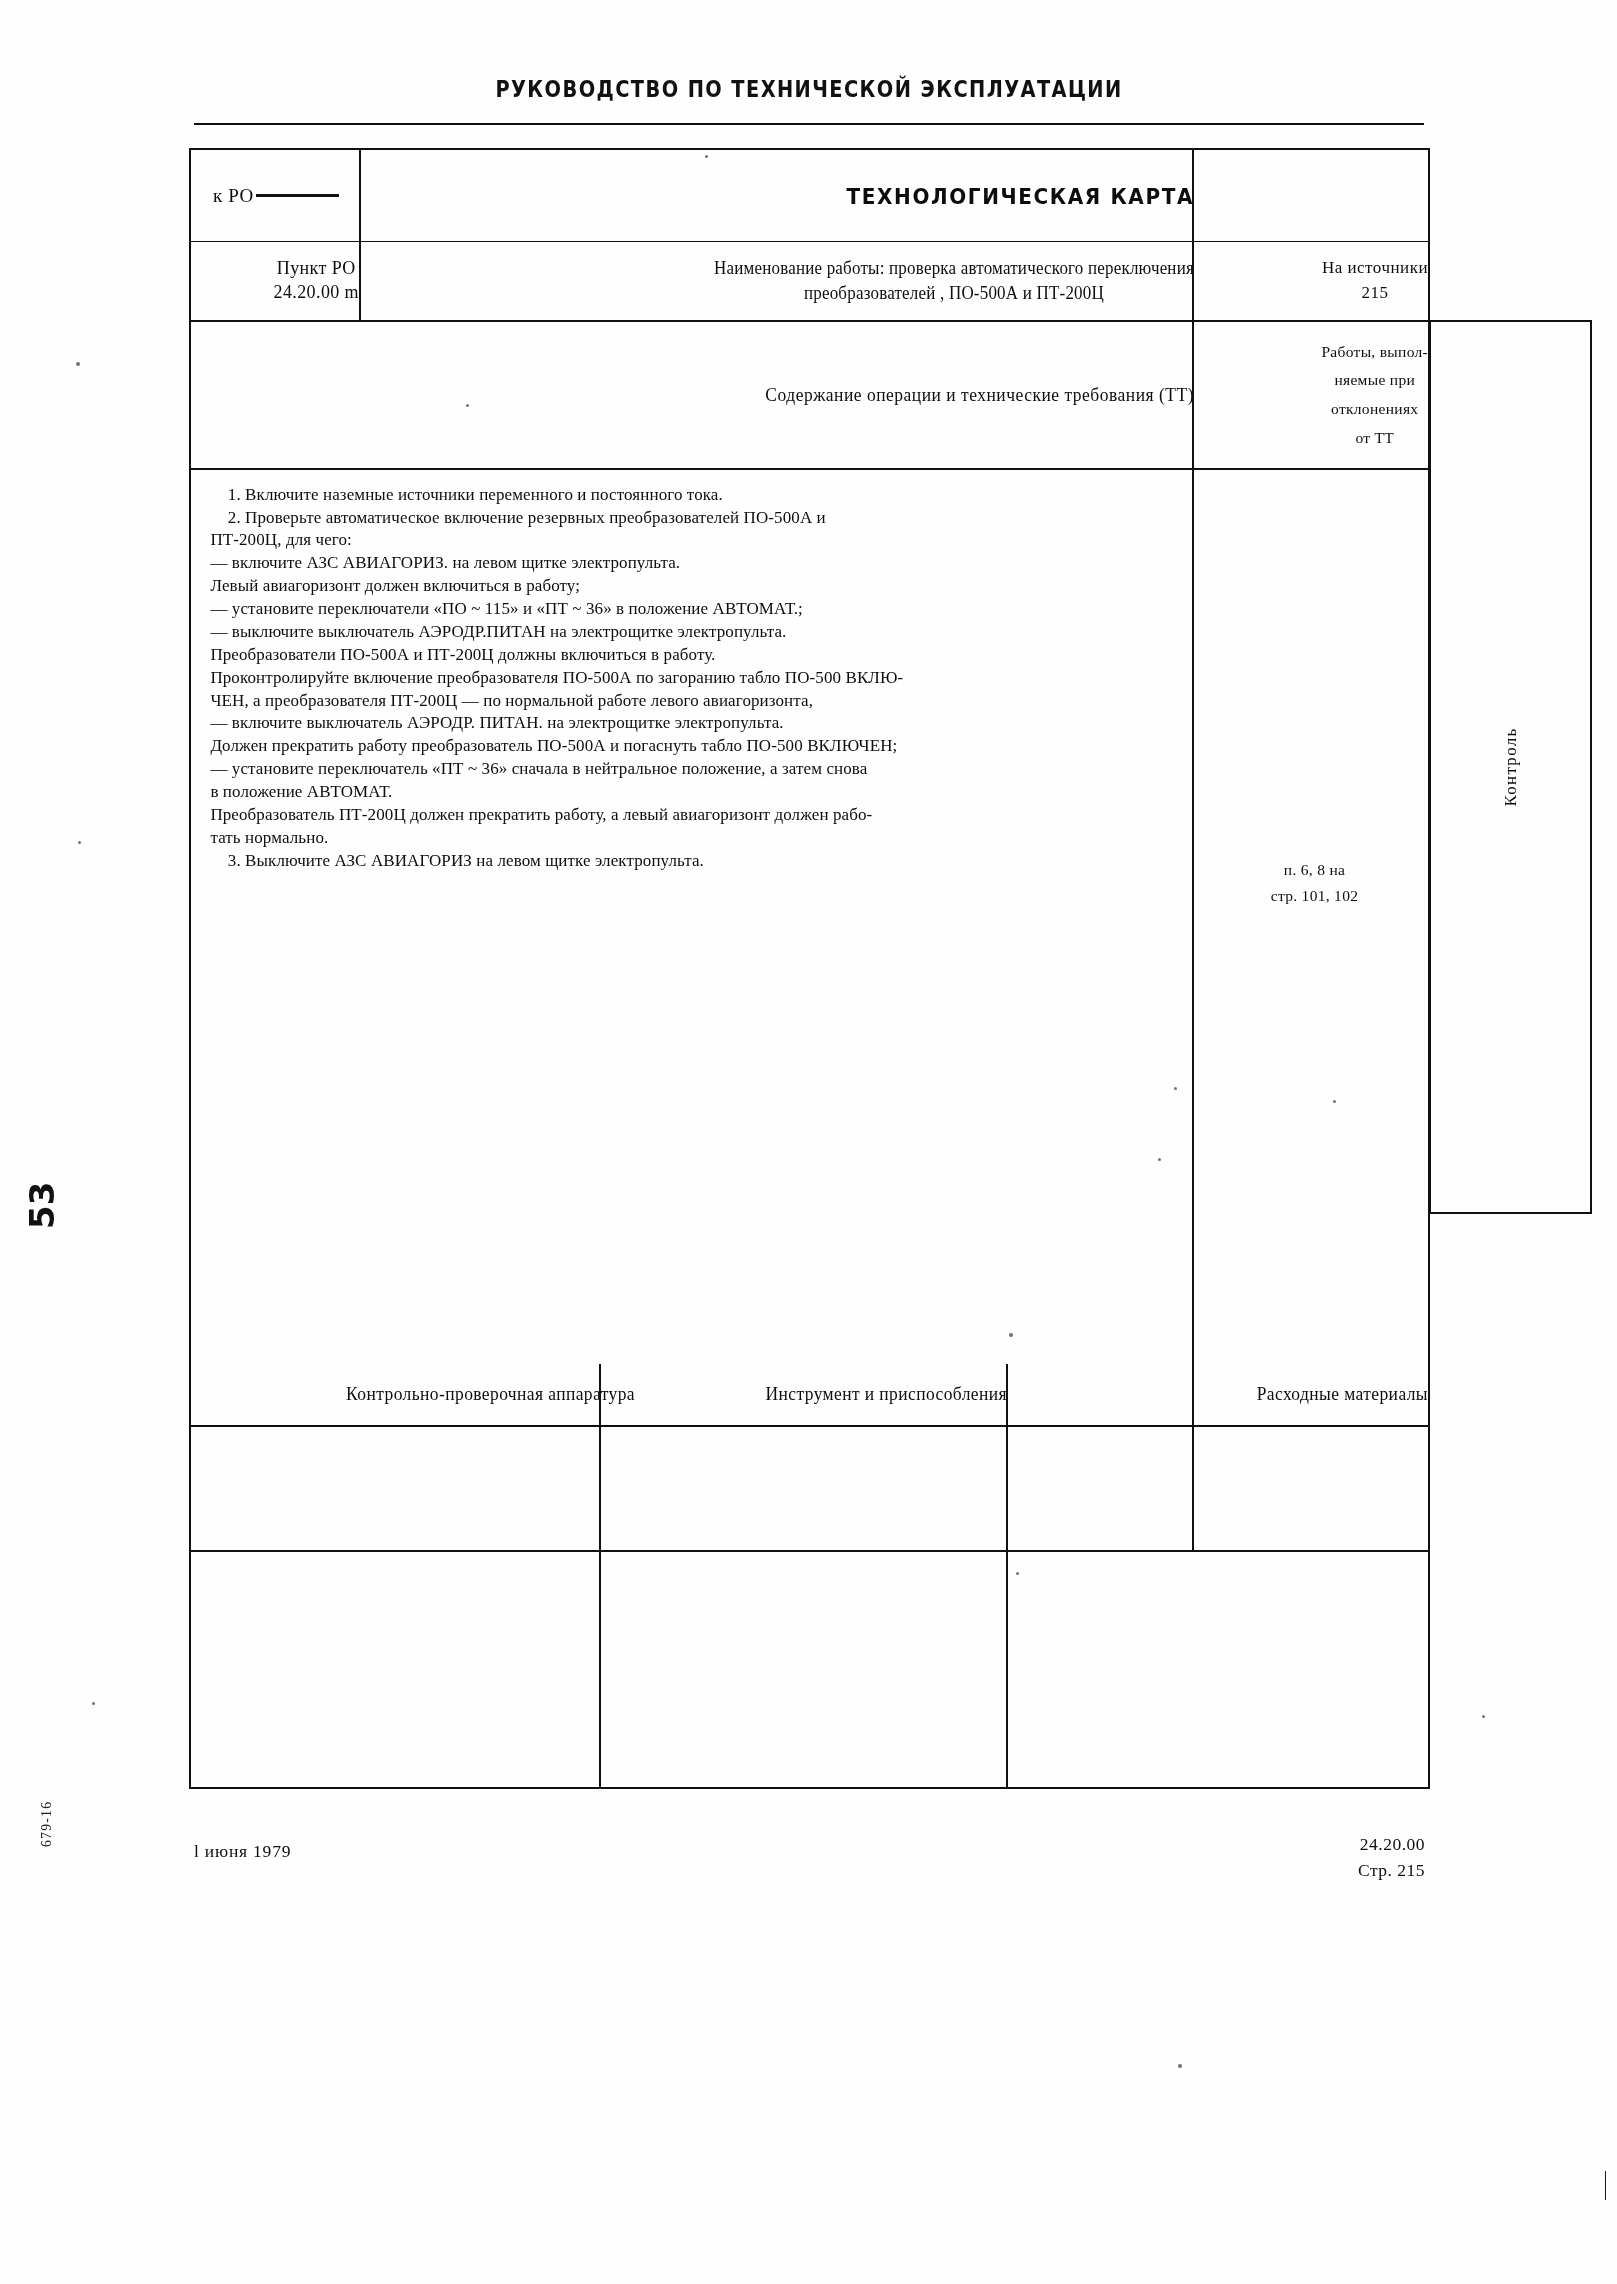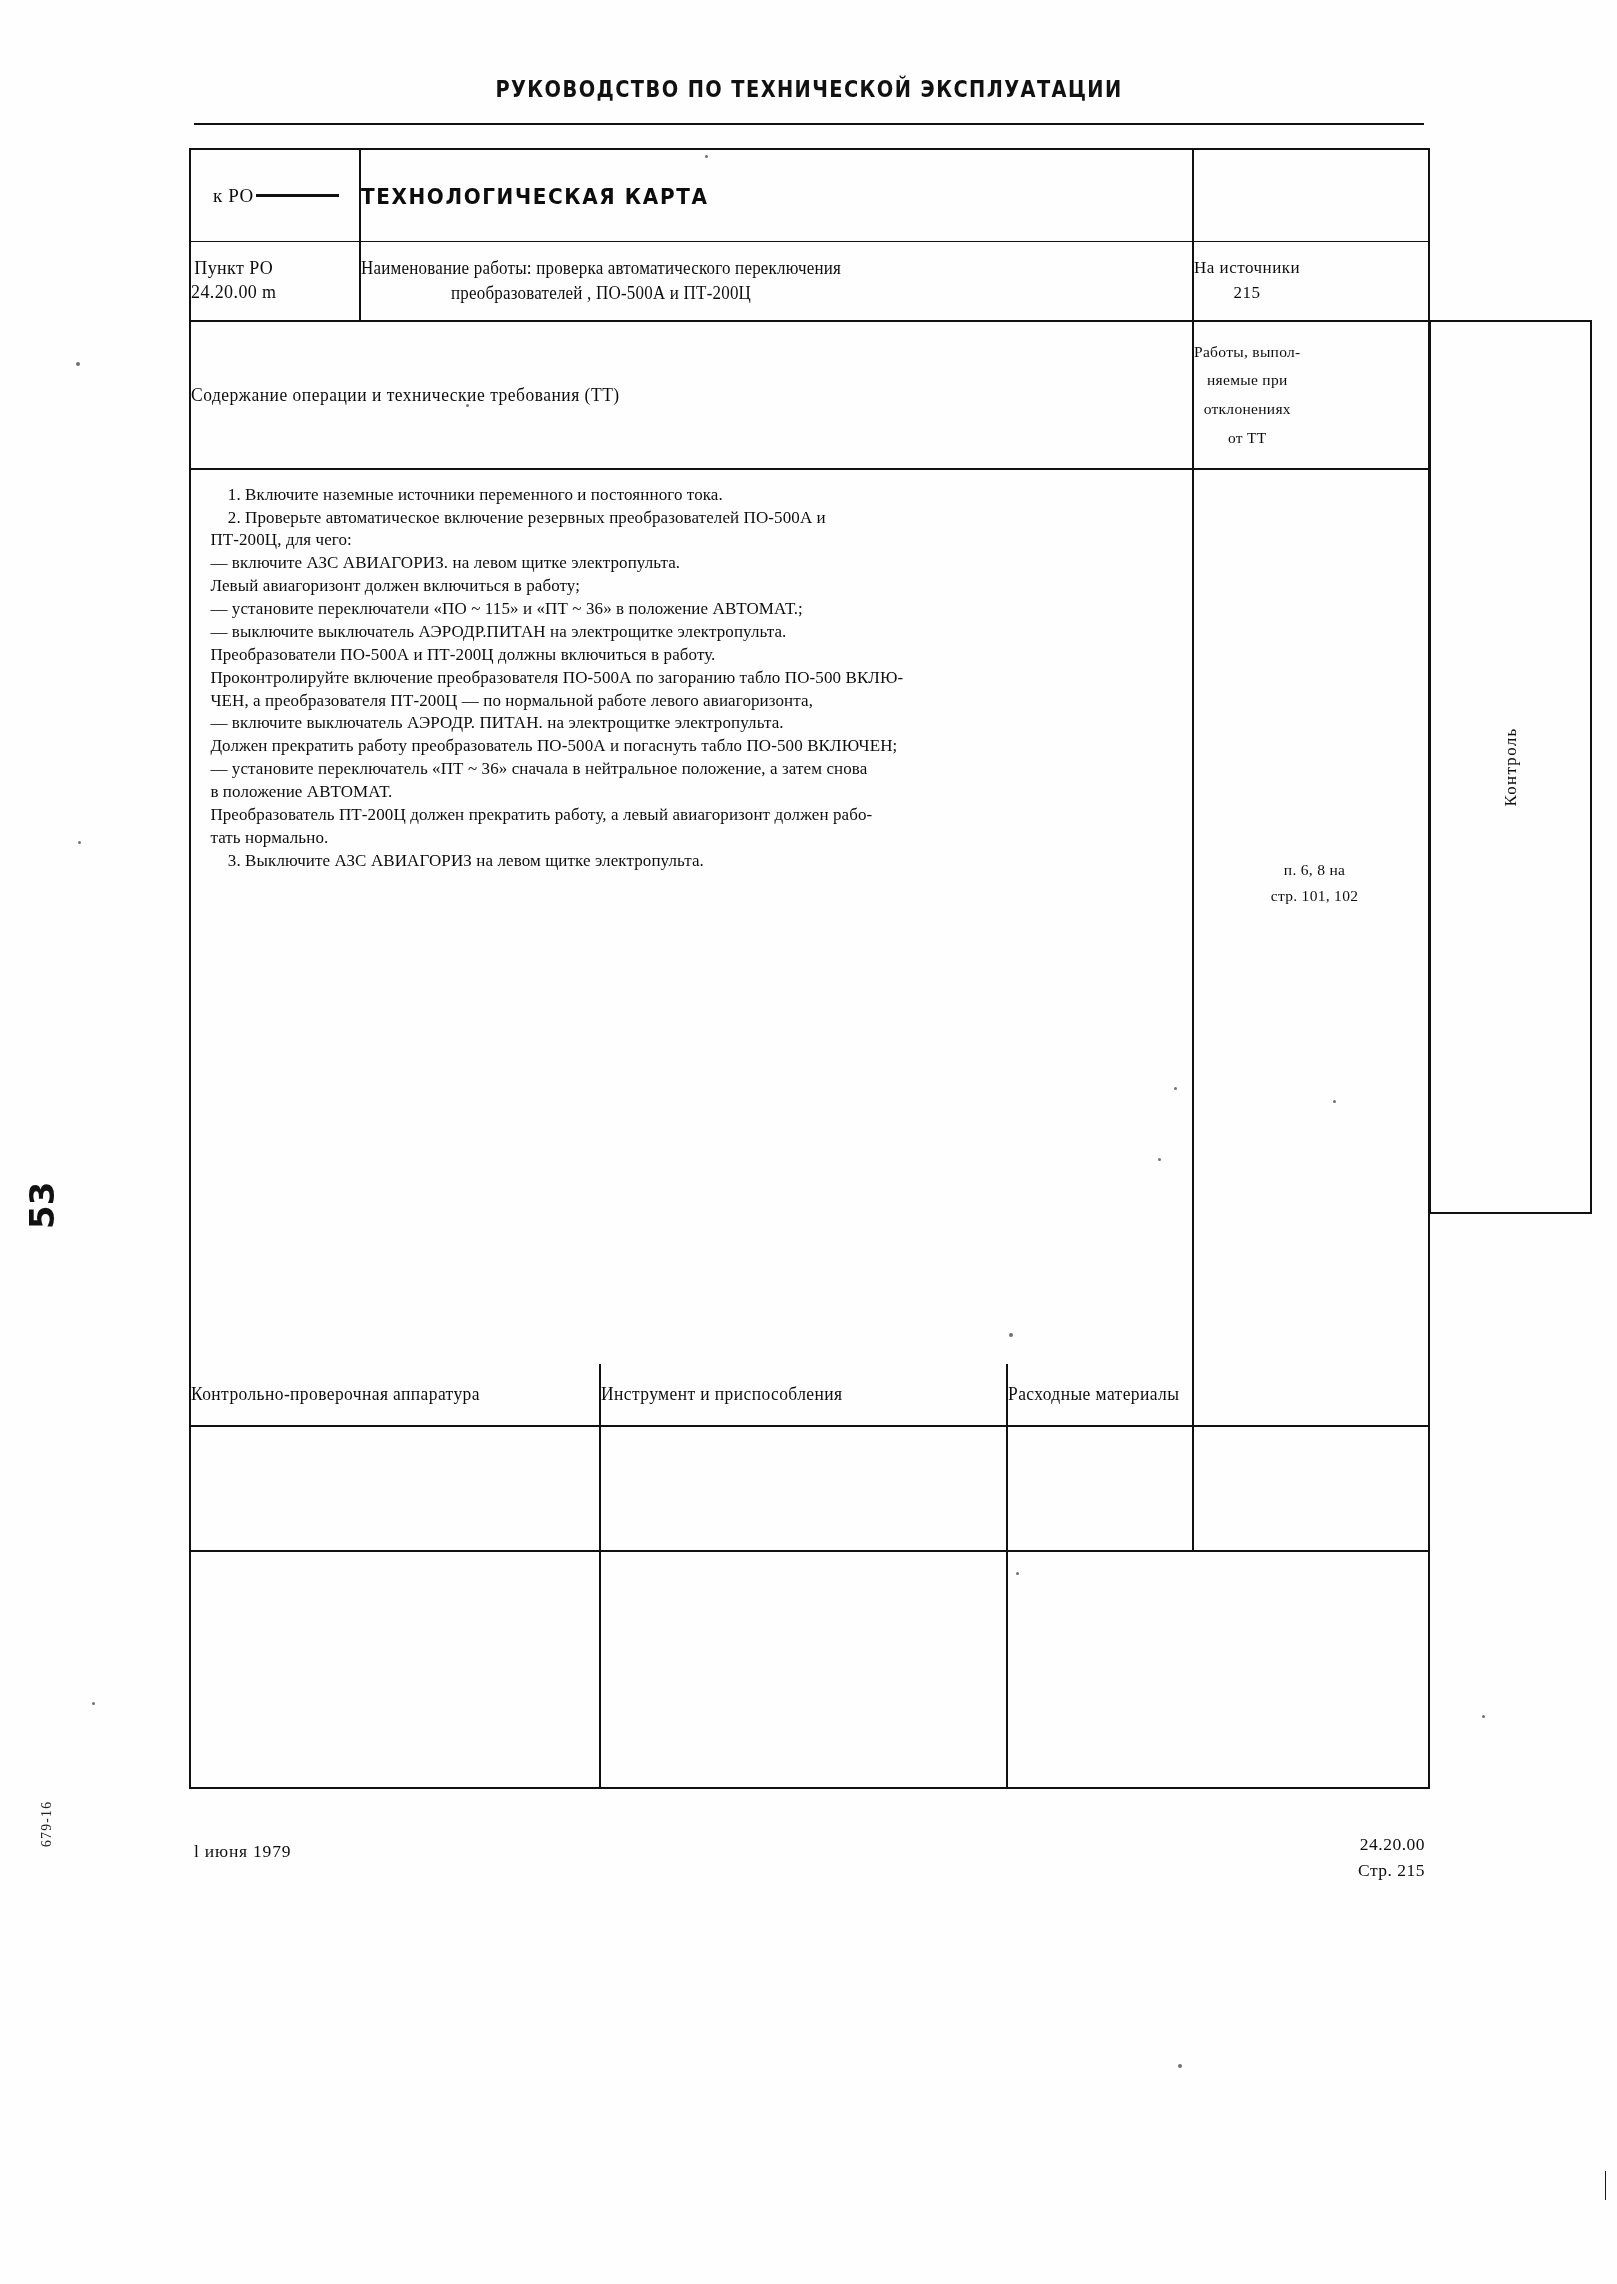--- a/index.html
+++ b/index.html
@@ -66,21 +66,21 @@
 
   .cell{position:absolute;top:0;bottom:0;box-sizing:border-box;}
 
   
   .vdiv{position:absolute;top:0;bottom:0;width:1.9px;background:#111;}
 
   .c-left{left:0;width:168px;}
   .c-mid{left:170px;right:234px;}
   .c-right{right:0;width:234px;}
 
-  .center{display:flex;align-items:center;justify-content:flex-start;text-align:center;}
+  .center{display:flex;align-items:center;justify-content:flex-end;text-align:center;}
 
   .ro-label{
     font-size:19px;letter-spacing:0.6px;
     display:flex;align-items:center;gap:2px;
     padding-left:22px;
   }
   .ro-rule{display:inline-block;width:83px;height:2.6px;background:#111;vertical-align:middle;}
 
   .tk-title{
     font-family:"DejaVu Sans", sans-serif;

